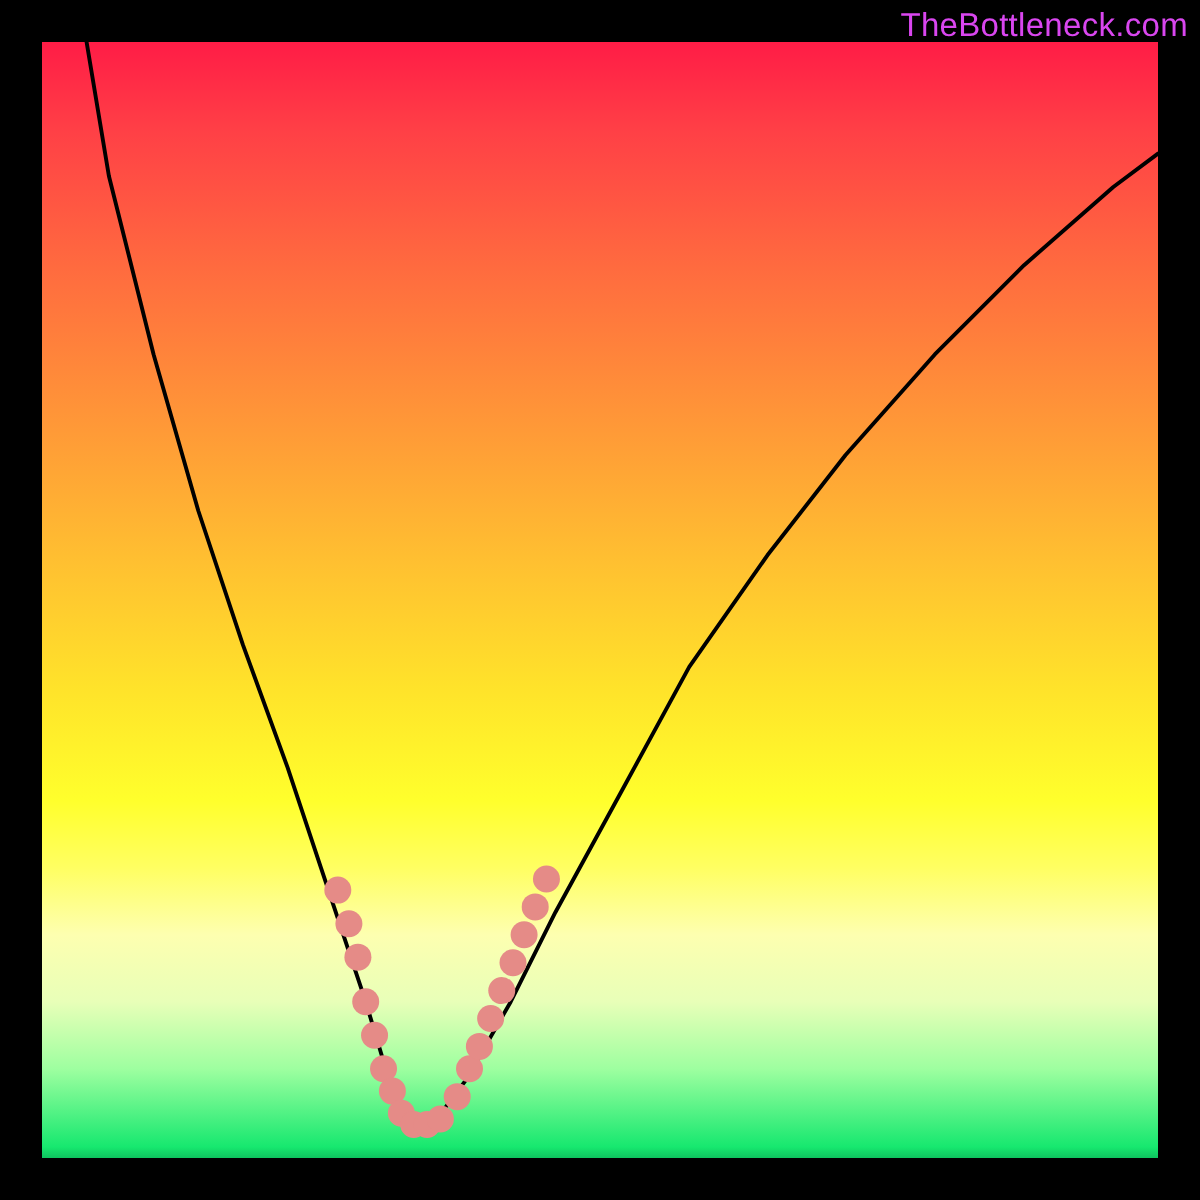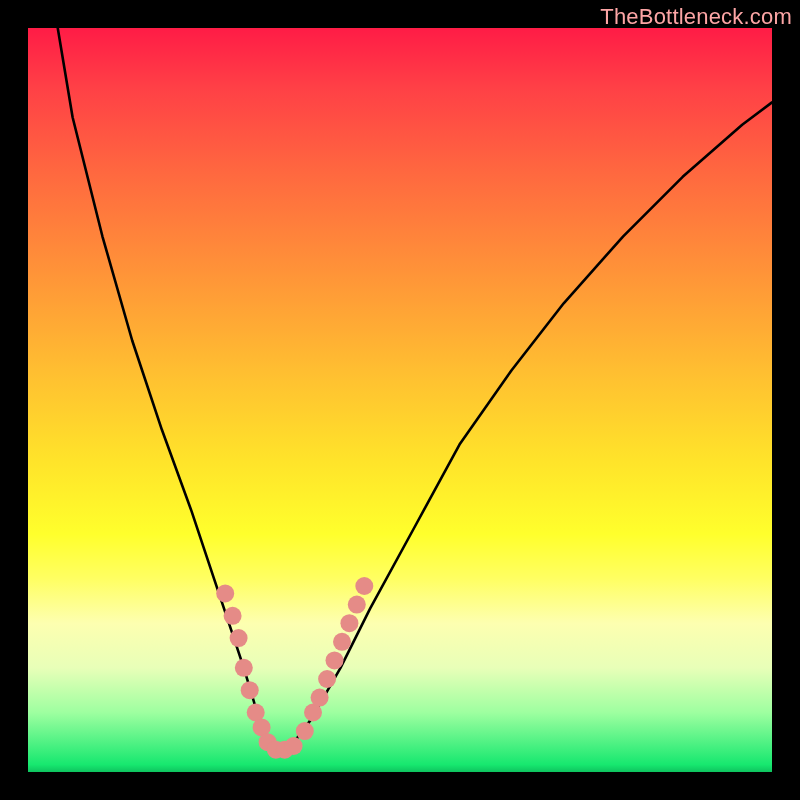--- a/index.html
+++ b/index.html
@@ -32,21 +32,21 @@
       #17e86f 99%,
       #0ec45f 100%
     );
   }
   .watermark {
     position: absolute;
     top: 4px;
     right: 8px;
     font-size: 22px;
     font-weight: 500;
-    color: #fca5a5;
+    color: #d946ef;
     letter-spacing: 0.2px;
     user-select: none;
   }
   svg.overlay {
     position: absolute;
     left: 0;
     top: 0;
     width: 800px;
     height: 800px;
     pointer-events: none;

